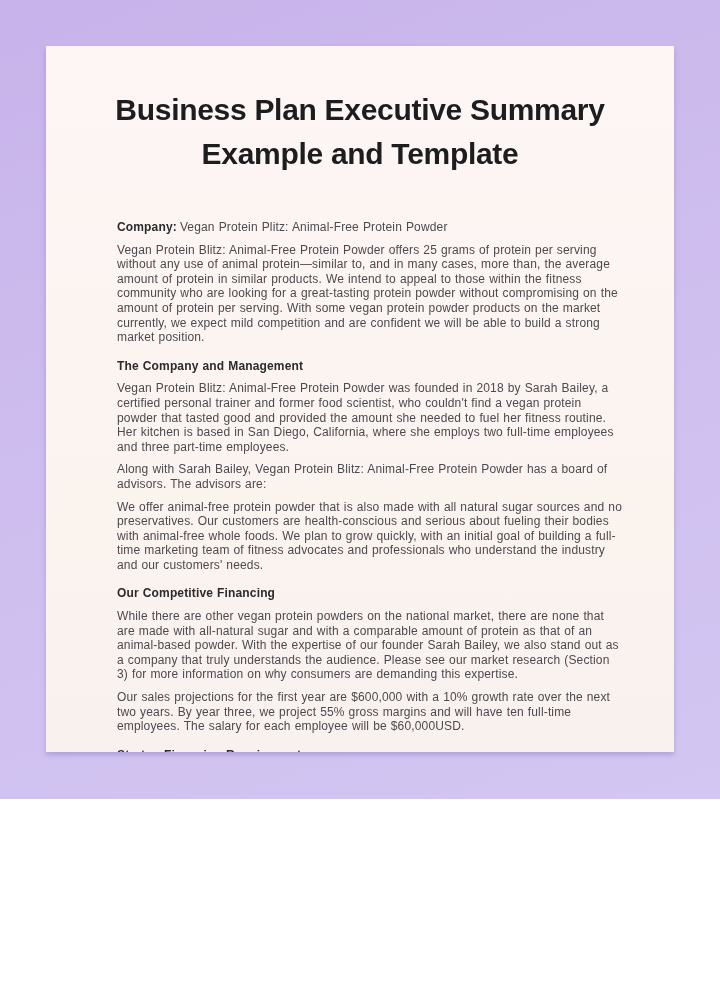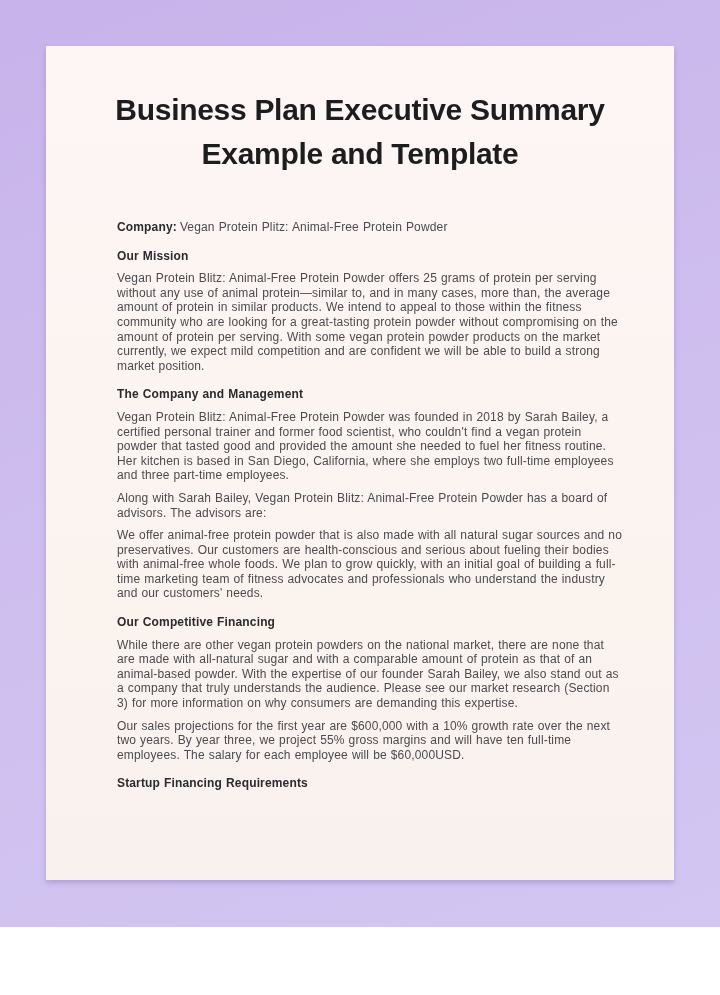--- a/index.html
+++ b/index.html
@@ -5,21 +5,21 @@
   html, body { margin: 0; padding: 0; }
   body {
     width: 720px;
     height: 995px;
     overflow: hidden;
     font-family: "Liberation Sans", sans-serif;
   }
   .frame {
     position: relative;
     width: 720px;
-    height: 927px;
+    height: 799px;
     background: linear-gradient(160deg, #c8b3ea 0%, #cfbfef 55%, #d3c6f2 100%);
   }
   .page {
     position: absolute;
     left: 46px;
     top: 46px;
     right: 46px;
     bottom: 47px;
     background: linear-gradient(180deg, #fdf6f5 0%, #fbf3ee 70%, #f9f1ee 100%);
     box-shadow: 0 3px 5px rgba(104, 82, 158, 0.30);
@@ -66,21 +66,20 @@
 
     <h1 class="doc-title">Business Plan Executive Summary Example and Template</h1>
 
     <div class="content">
 
       <p class="company">
         <b>Company:</b><span>Vegan Protein Plitz: Animal-Free Protein Powder</span>
       </p>
 
       <section>
-        <h3>Our Mission</h3>
         <p>Vegan Protein Blitz: Animal-Free Protein Powder offers 25 grams of protein per serving without any use of animal protein—similar to, and in many cases, more than, the average amount of protein in similar products. We intend to appeal to those within the fitness community who are looking for a great-tasting protein powder without compromising on the amount of protein per serving. With some vegan protein powder products on the market currently, we expect mild competition and are confident we will be able to build a strong market position.</p>
       </section>
 
       <section>
         <h3>The Company and Management</h3>
         <p>Vegan Protein Blitz: Animal-Free Protein Powder was founded in 2018 by Sarah Bailey, a certified personal trainer and former food scientist, who couldn't find a vegan protein powder that tasted good and provided the amount she needed to fuel her fitness routine. Her kitchen is based in San Diego, California, where she employs two full-time employees and three part-time employees.</p>
         <p>Along with Sarah Bailey, Vegan Protein Blitz: Animal-Free Protein Powder has a board of advisors. The advisors are:</p>
       </section>
 
       <section>

